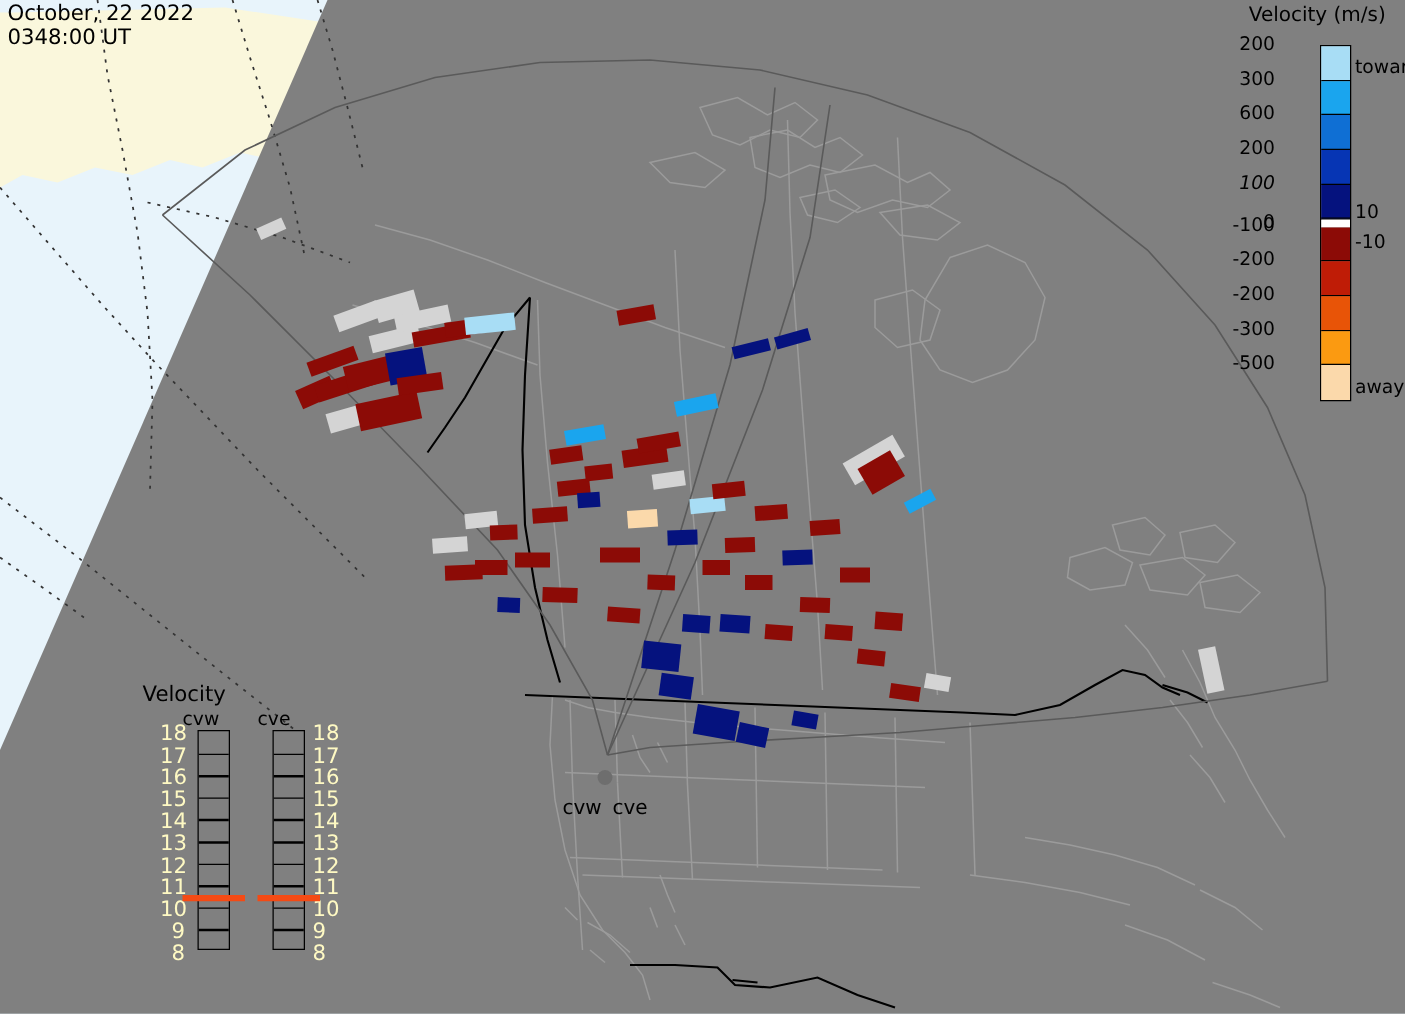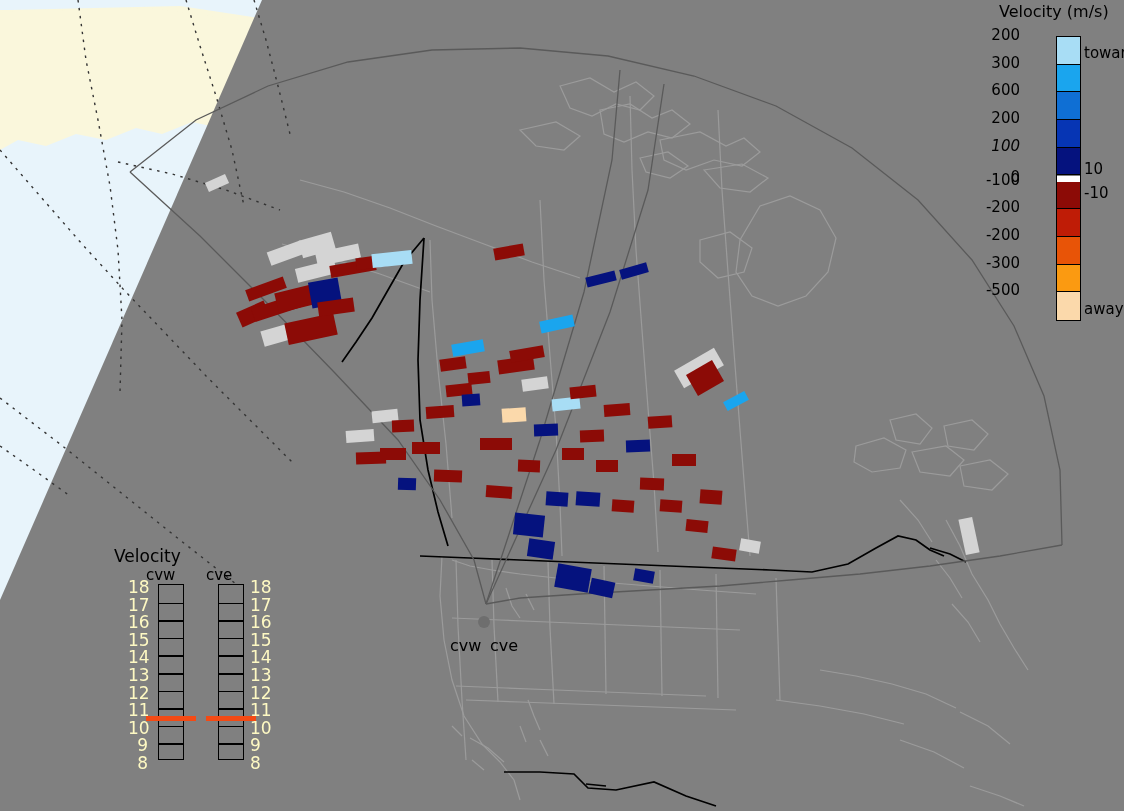--- a/index.html
+++ b/index.html
@@ -267,20 +267,22 @@
       <div class="cell" style="left: 962px; top: 518px; width: 14px; height: 36px; background: rgb(212, 212, 212); transform: rotate(-12deg);"></div>
     </div>
 
   <div id="sitedot"></div>
 
   <div id="station-labels">
       <div class="stationlabel" style="left: 450px; top: 636px;">cvw</div>
       <div class="stationlabel" style="left: 490px; top: 636px;">cve</div>
     </div>
 
+  <div id="timestamp">October, 22 2022
+0348:00 UT</div>
 
   <div id="velpanel">
     <div id="veltitle">Velocity (m/s)</div>
     <div id="velbar">
         <div class="velseg" style="top: 0px; height: 27.7px; background: rgb(168, 221, 245); border-bottom: 1px solid rgb(0, 0, 0); box-sizing: border-box;"></div>
         <div class="velseg" style="top: 27.7px; height: 27.7px; background: rgb(26, 165, 238); border-bottom: 1px solid rgb(0, 0, 0); box-sizing: border-box;"></div>
         <div class="velseg" style="top: 55.4px; height: 27.7px; background: rgb(15, 111, 212); border-bottom: 1px solid rgb(0, 0, 0); box-sizing: border-box;"></div>
         <div class="velseg" style="top: 83.1px; height: 27.7px; background: rgb(6, 53, 180); border-bottom: 1px solid rgb(0, 0, 0); box-sizing: border-box;"></div>
         <div class="velseg" style="top: 110.8px; height: 27.7px; background: rgb(5, 18, 126); border-bottom: 1px solid rgb(0, 0, 0); box-sizing: border-box;"></div>
         <div class="velseg" style="top: 138.5px; height: 6px; background: rgb(255, 255, 255);"></div>

